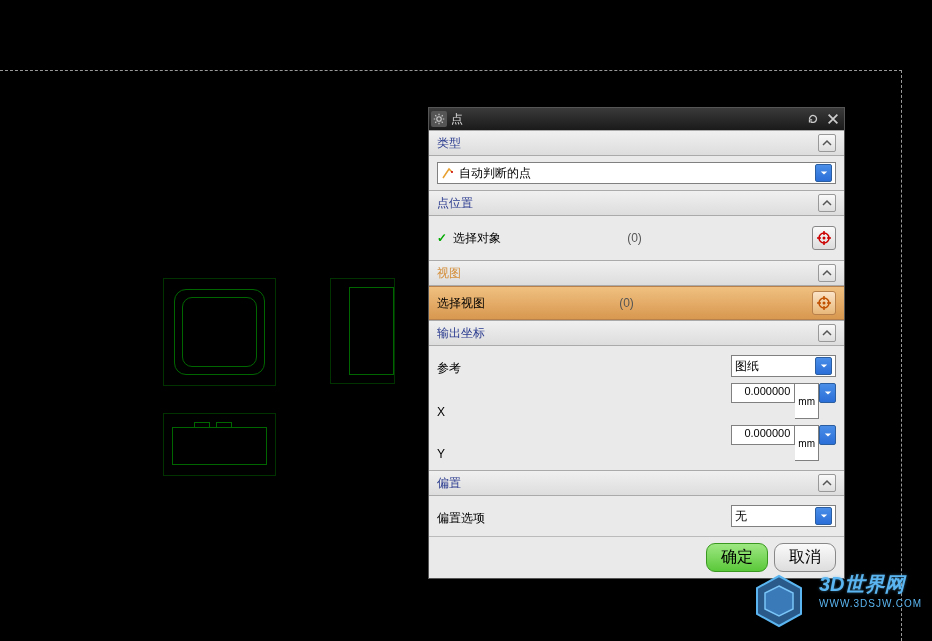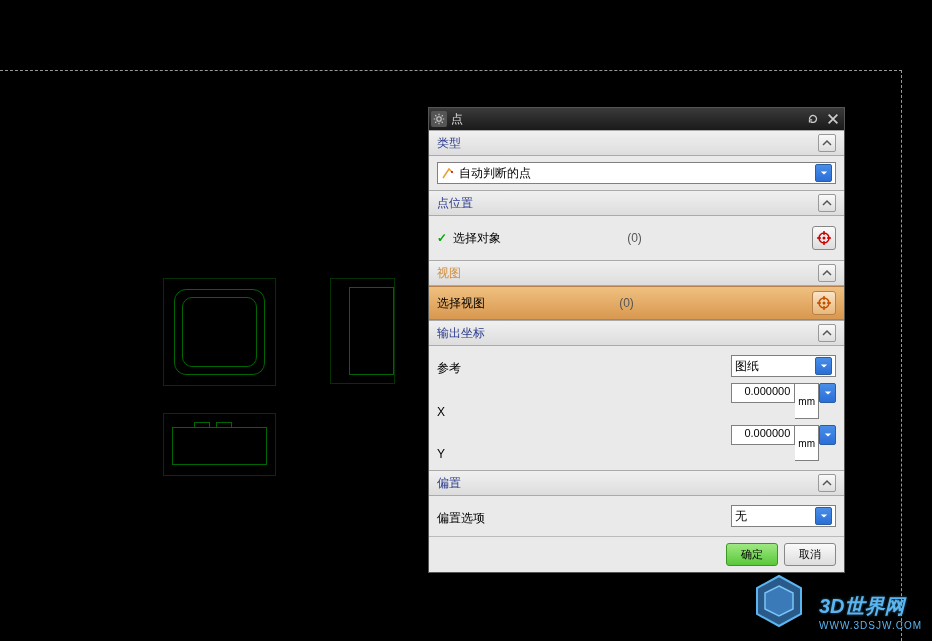--- a/index.html
+++ b/index.html
@@ -45,24 +45,24 @@
     .field-label { width: 60px; }
     .field-input { flex: 0 0 105px; margin-left: auto; display: flex; }
     .input-box { background: #fff; border: 1px solid #808080; padding: 1px 4px; height: 20px; font-size: 11px; text-align: right; flex: 1; }
     .unit-box { background: #fff; border: 1px solid #808080; border-left: none; height: 20px; padding: 17px 3px; font-size: 10px; display: flex; align-items: center; }
     .spin { width: 17px; height: 20px; background: linear-gradient(#4a8ee8,#2a6ed8); border: 1px solid #2a5ea0; display: flex; align-items: center; justify-content: center; border-radius: 2px; }
     .spin svg { width: 8px; height: 8px; fill: #fff; }
     
     .ref-dropdown { flex: 0 0 105px; margin-left: auto; }
     
     .footer { padding: 6px 8px; display: flex; justify-content: flex-end; gap: 6px; background: #eaeaea; border-top: 1px solid #bbb; }
-    .btn { padding: 3px 14px; font-size: 11px; border: 1px solid #888; border-radius: 3px; background: linear-gradient(#fafafa,#ddd); cursor: pointer; }
+    .btn { padding: 3px 14px; font-size: 16px; border: 1px solid #888; border-radius: 9px; background: linear-gradient(#fafafa,#ddd); cursor: pointer; }
     .btn.primary { background: linear-gradient(#9ee882,#5ac83a); border-color: #3a9820; }
     
-    .watermark { position: absolute; right: 10px; bottom: 10px; display: flex; align-items: flex-end; gap: 10px; }
+    .watermark { position: absolute; right: 10px; bottom: 10px; display: flex; align-items: flex-start; gap: 10px; }
     .wm-logo { width: 60px; height: 60px; position: relative; }
     .wm-text { color: #5ab5f0; font-size: 20px; font-weight: bold; font-style: italic; text-shadow: 0 0 3px rgba(90,181,240,0.5); }
     .wm-sub { color: #5ab5f0; font-size: 10px; letter-spacing: 1px; }
   </style>
 </head>
 <body>
 
 <div class="canvas">
   <div class="dashed-border"></div>
 

